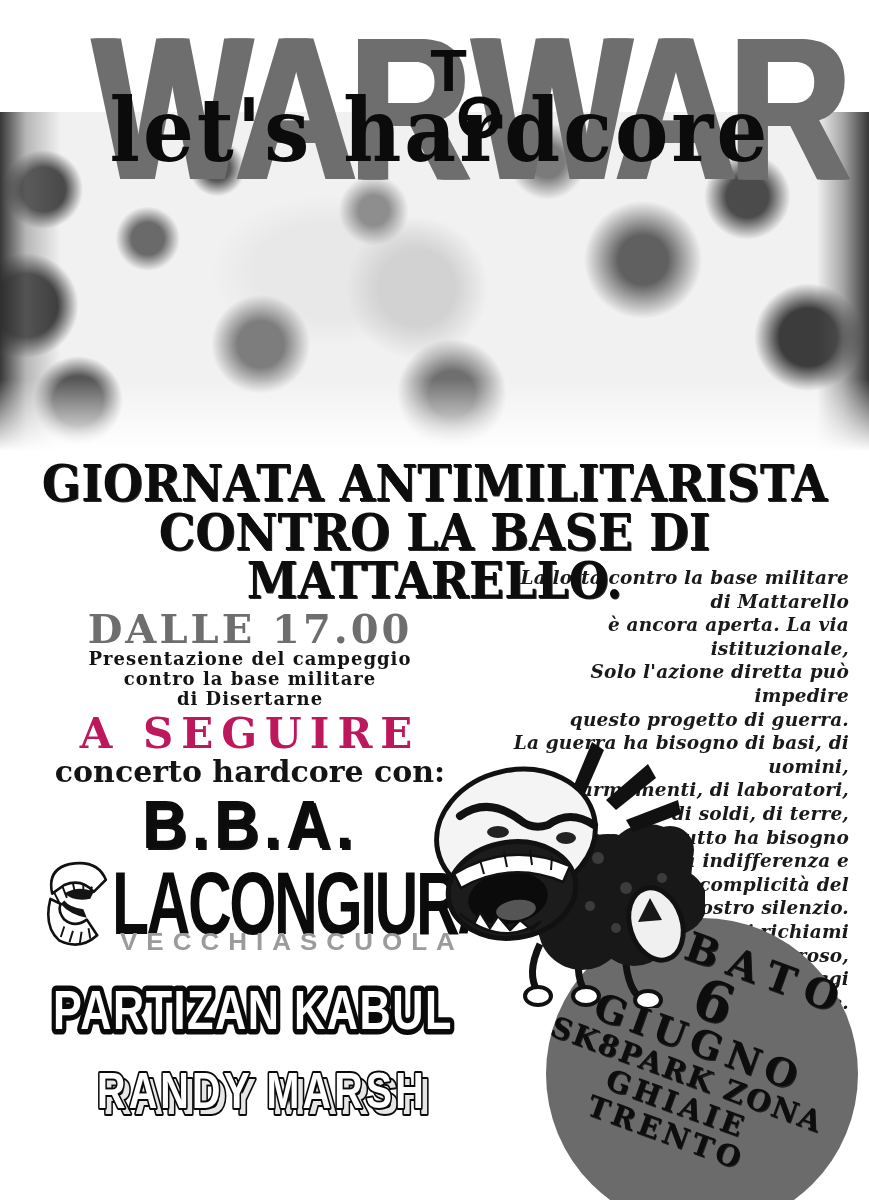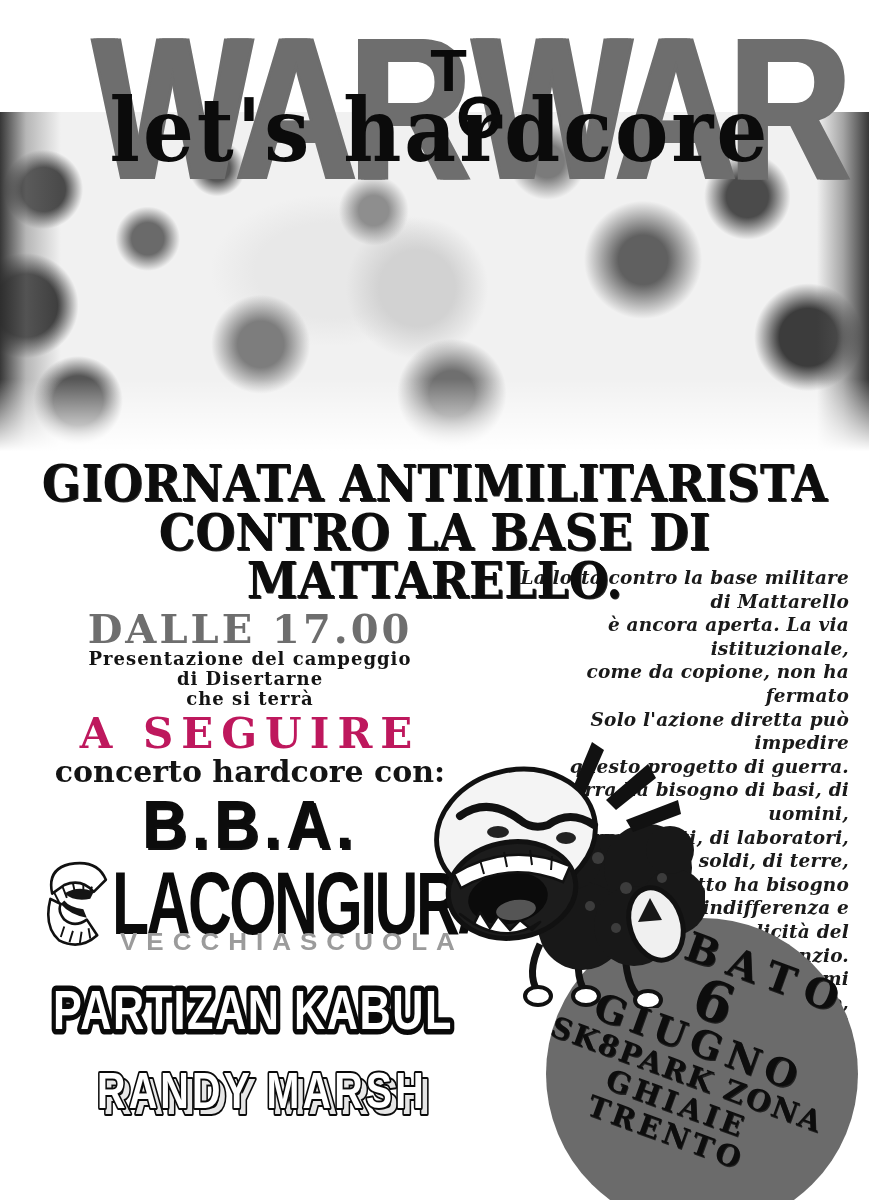--- a/index.html
+++ b/index.html
@@ -137,30 +137,29 @@
   <div class="subtitle">let's hardcore</div>
 
   <div class="headline">
     <div>GIORNATA ANTIMILITARISTA</div>
     <div>CONTRO LA BASE DI MATTARELLO.</div>
   </div>
 
   <div class="sched">
     <div class="time">DALLE 17.00</div>
     <div class="line">Presentazione del campeggio</div>
+    <div class="line">contro la base militare</div>
     <div class="line">di Disertarne</div>
-    <div class="line">che si terrà</div>
     <div class="followup">A SEGUIRE</div>
     <div class="concert">concerto hardcore con:</div>
   </div>
 
   <div class="manifesto">
     <div>La lotta contro la base militare di Mattarello</div>
     <div>è ancora aperta. La via istituzionale,</div>
-    <div>come da copione, non ha fermato</div>
     <div>Solo l'azione diretta può impedire</div>
     <div>questo progetto di guerra.</div>
     <div>La guerra ha bisogno di basi, di uomini,</div>
     <div>di armamenti, di laboratori,</div>
     <div>di soldi, di terre,</div>
     <div>ma soprattutto ha bisogno</div>
     <div>della nostra indifferenza e</div>
     <div>della complicità del</div>
     <div>nostro silenzio.</div>
     <div>Disertarne i richiami</div>

